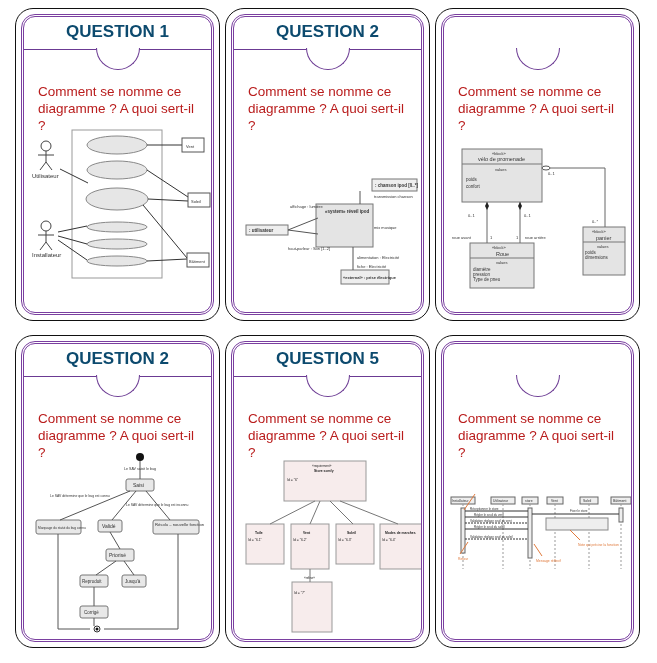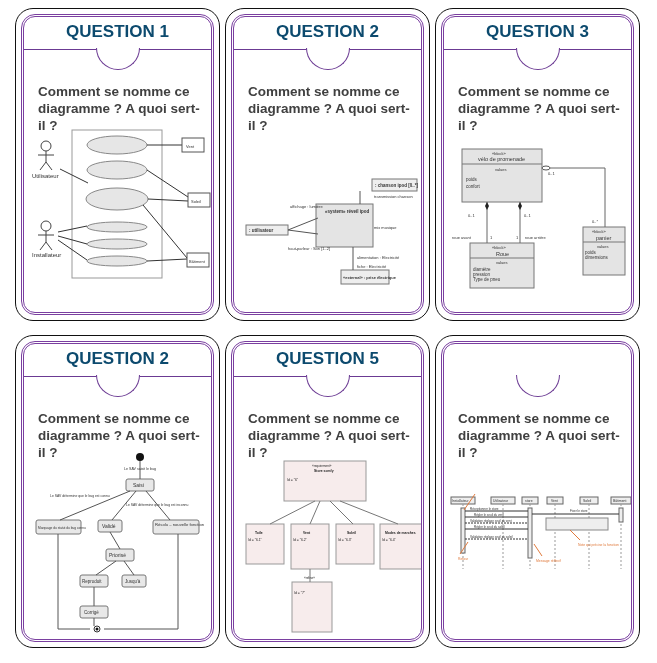--- a/index.html
+++ b/index.html
@@ -1,21 +1,21 @@
 <!DOCTYPE html>
 <html><head>
 <meta charset="utf-8">
 <style>
   html,body{margin:0;padding:0;background:#fff;}
   body{width:657px;height:663px;position:relative;overflow:hidden;font-family:"Liberation Sans",sans-serif;}
   .card{position:absolute;width:205px;height:313px;border:1.5px solid #111;border-radius:18px;background:#fff;box-sizing:border-box;}
   .inner{position:absolute;left:5px;top:5px;right:5px;bottom:5px;border:3px double #7a3fa0;border-radius:14px;box-sizing:border-box;overflow:hidden;}
   .title{position:absolute;top:0;left:0;right:0;height:32px;border-bottom:1.5px solid #6b3a93;text-align:center;font-weight:bold;font-size:17px;line-height:30px;color:#0c4a6e;}
   .notch{position:absolute;top:31px;left:50%;margin-left:-22px;width:44px;height:22px;border:1.5px solid #6b3a93;border-top:none;border-radius:0 0 22px 22px;background:#fff;box-sizing:border-box;}
-  .q{position:absolute;top:66px;left:14px;right:8px;color:#404040;font-weight:bold;font-size:13.5px;line-height:17px;}
+  .q{position:absolute;top:66px;left:14px;right:8px;color:#b91c1c;font-weight:normal;font-size:13.5px;line-height:17px;}
   .diag{position:absolute;left:6px;right:6px;top:112px;bottom:10px;}
   svg text{font-family:"Liberation Sans",sans-serif;}
 </style>
 </head>
 <body>
 
 <div class="card" style="left:15px;top:8px;">
   <div class="inner">
     <div class="title">QUESTION 1</div>
     <div class="notch"></div>
@@ -98,21 +98,20 @@
         <text x="134" y="100">mix musique</text>
         <text x="117" y="130">alimentation : Electricité</text>
         <text x="117" y="139">fiche : Electricité</text>
       </svg>
     </div>
   </div>
 </div>
 
 <div class="card" style="left:435px;top:8px;">
   <div class="inner">
-    <div class="title">QUESTION 3</div>
     <div class="notch"></div>
     <div class="q">Comment se nomme ce diagramme ? A quoi sert-il ?</div>
     <div class="diag">
       <svg width="183" height="180" viewBox="0 0 183 180" font-size="4.5" fill="#333">
         <g>
           <rect x="12" y="20" width="80" height="53" fill="#e4e4e4" stroke="#777"></rect>
           <line x1="12" y1="35" x2="92" y2="35" stroke="#777"></line>
           <text x="42" y="26" font-size="4">«block»</text>
           <text x="28" y="32" font-size="5.5">vélo de promenade</text>
           <text x="45" y="42" font-size="4">values</text>

